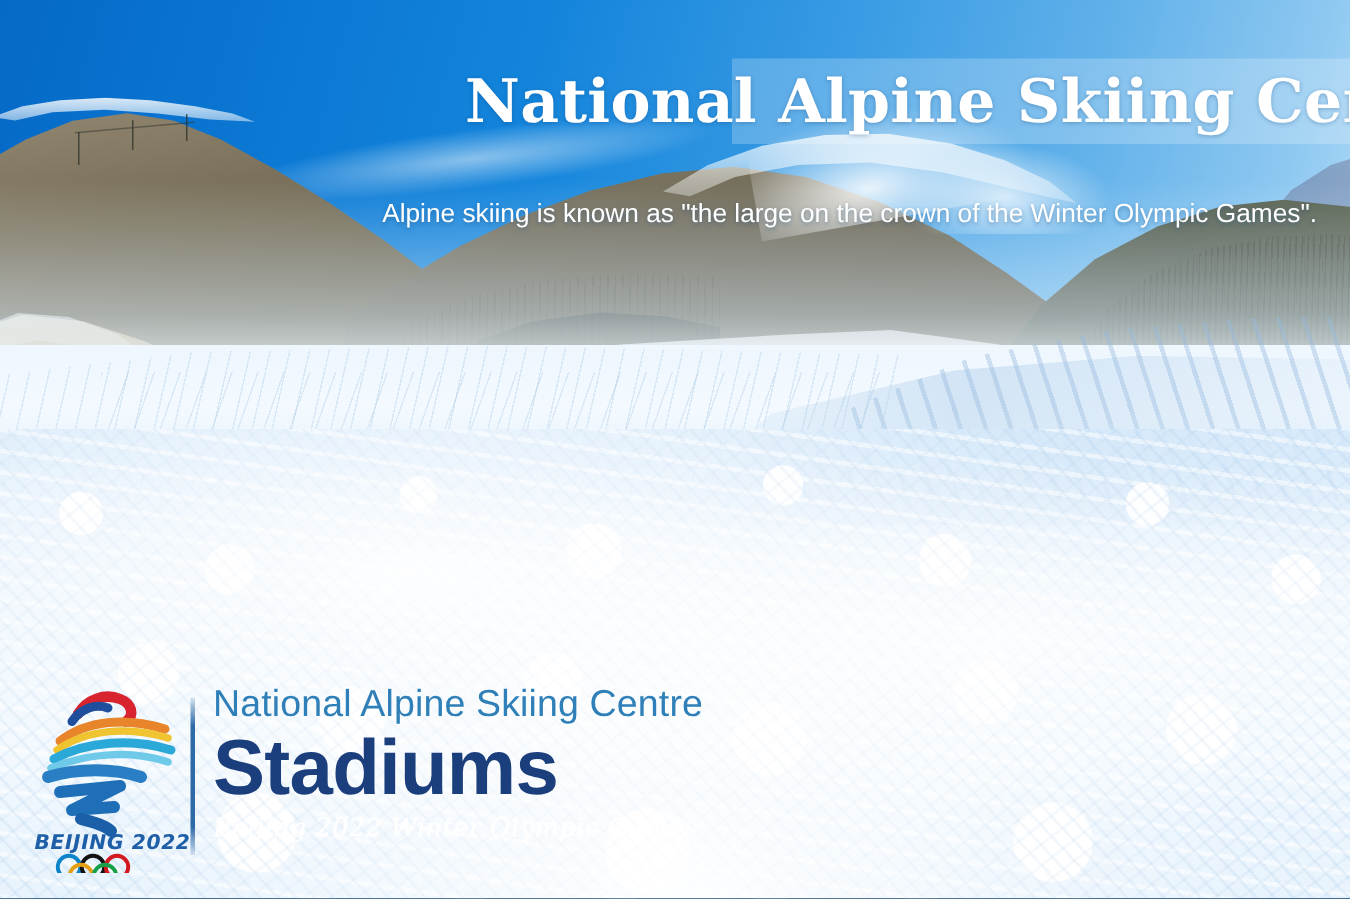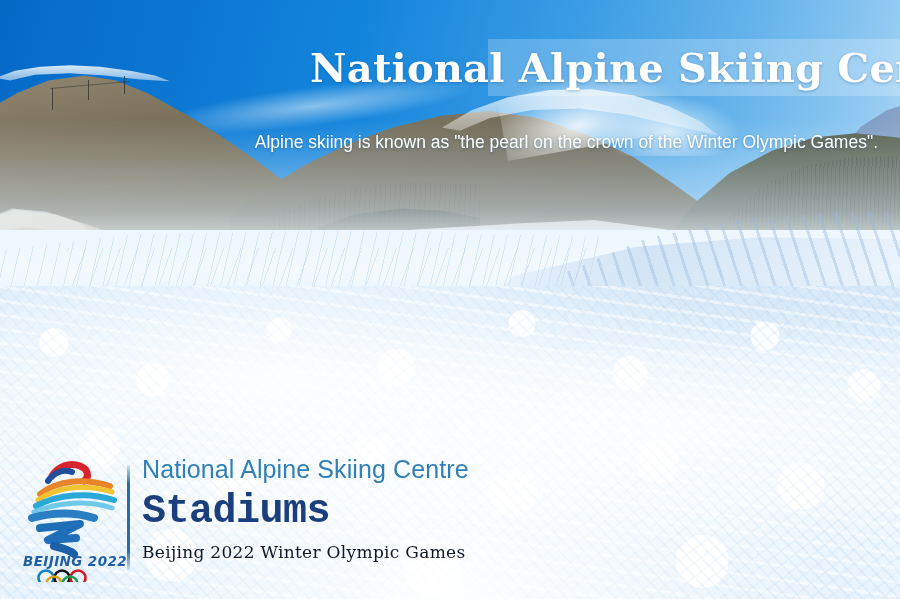--- a/index.html
+++ b/index.html
@@ -266,29 +266,29 @@
     position:absolute;left:109px;top:17px;width:3px;height:105px;
     background:linear-gradient(to bottom, rgba(40,95,160,.15), #2f6aa8 18%, #2f6aa8 82%, rgba(40,95,160,.15));
   }
   .brand-text{position:absolute;left:124px;top:6px;width:400px;}
   .brand-l1{
     font-size:25px;line-height:30px;font-weight:normal;
     color:#2f7fb8;letter-spacing:.1px;white-space:nowrap;
     text-shadow:0 1px 2px rgba(255,255,255,.65);
   }
   .brand-l2{
-    font-family:Liberation Mono, monospace;
-    font-weight:bold;font-size:40px;line-height:56px;
+    font-family:Liberation Sans, sans-serif;
+    font-weight:bold;font-size:52px;line-height:56px;
     color:#1b3f7d;letter-spacing:-.5px;white-space:nowrap;
     text-shadow:0 2px 3px rgba(255,255,255,.5);
   }
   .brand-l3{
     font-family:"DejaVu Serif", serif;
-    font-size:17px;line-height:24px;
-    color:#0f172a;letter-spacing:.3px;white-space:nowrap;
+    font-style:italic;font-size:17px;line-height:24px;
+    color:#ffffff;letter-spacing:.3px;white-space:nowrap;
     text-shadow:0 1px 2px rgba(255,255,255,.7);
   }
 
   
   .ecns{
     position:absolute;left:820px;top:534px;width:58px;height:48px;
     background:linear-gradient(135deg,#e8282b 0%, #d31317 55%, #b20d12 100%);
     border-radius:9px;
     box-shadow:0 1px 4px rgba(120,0,0,.3);
     overflow:hidden;
@@ -351,21 +351,21 @@
   <div class="tracks2"></div>
   <div class="churn-edge"></div>
   <div class="churn"></div>
   <div class="churn-noise"></div>
   <div class="churn-hi"></div>
 
   <div class="title-band"></div>
   <div class="title">National Alpine Skiing Centre</div>
 
   <div class="desc">
-    <span class="desc-line">Alpine skiing is known as "the pearl on the crown of the Winter Olympic Games".</span>
+    <span class="desc-line">Alpine skiing is known as "the large on the crown of the Winter Olympic Games".</span>
   </div>
 
   <div class="brand">
 
     <div class="emblem">
       <svg width="108" height="132" viewBox="0 0 108 132" xmlns="http://www.w3.org/2000/svg">
 
         <g fill="none" stroke-linecap="round">
 
           <path d="M34 26 C40 16, 52 12, 62 16 C70 19, 72 27, 66 31" stroke="#d7242f" stroke-width="7"></path>

